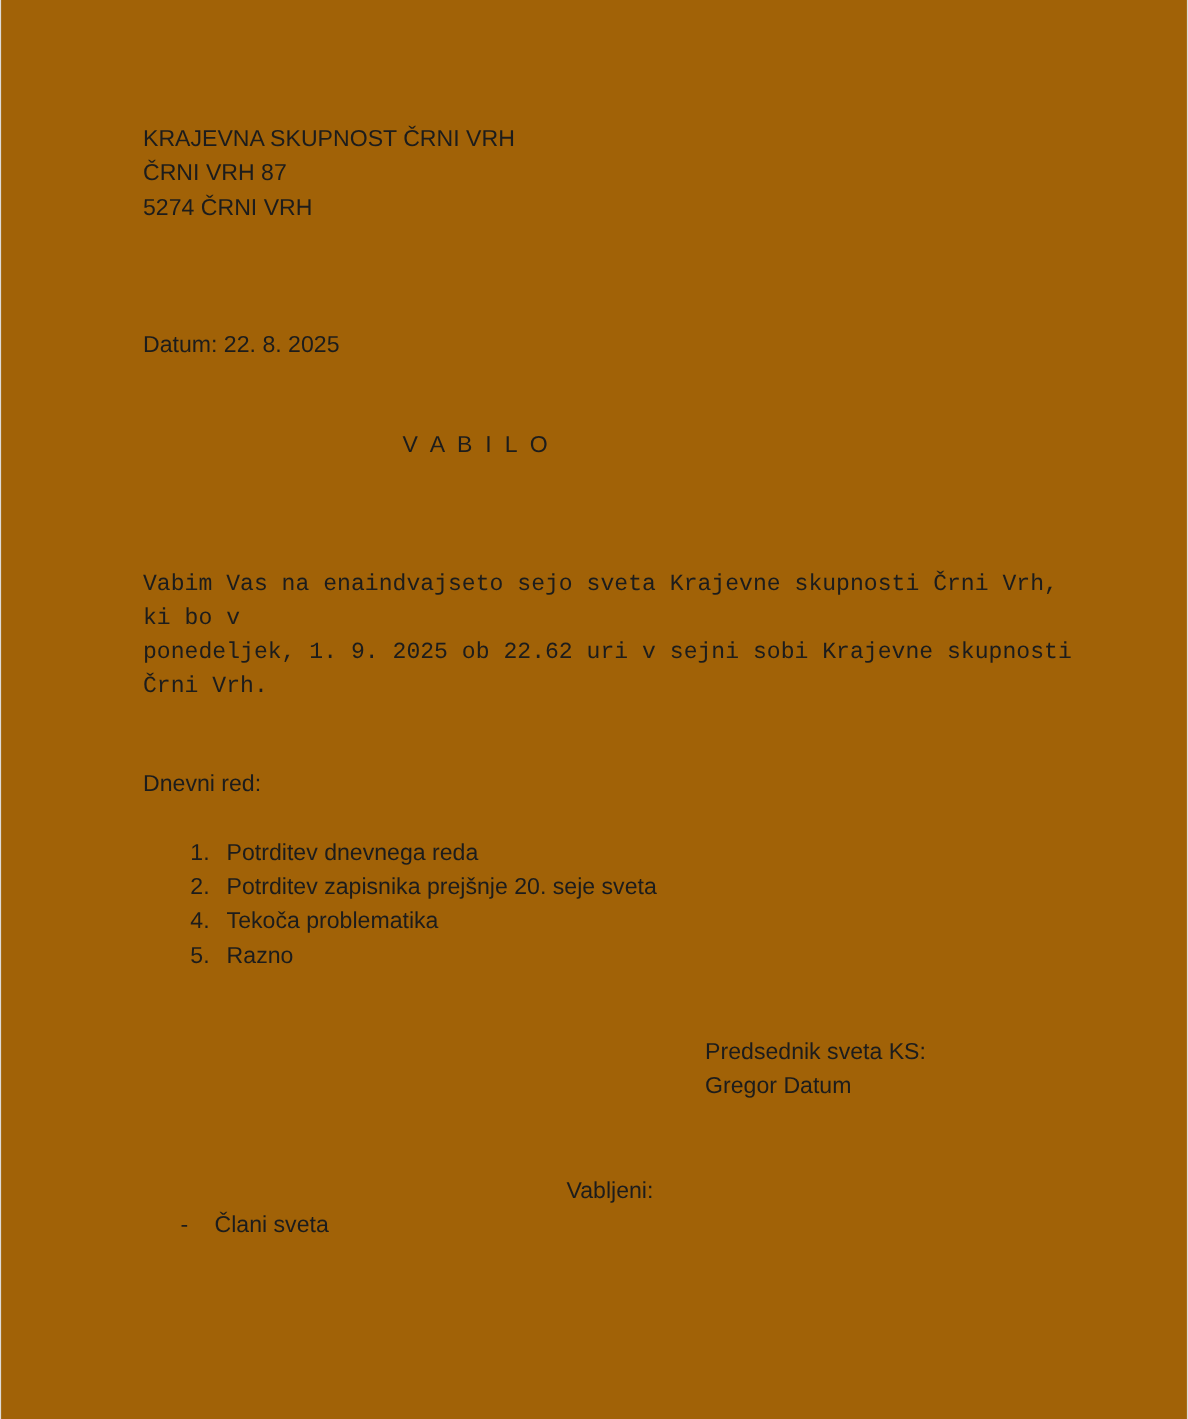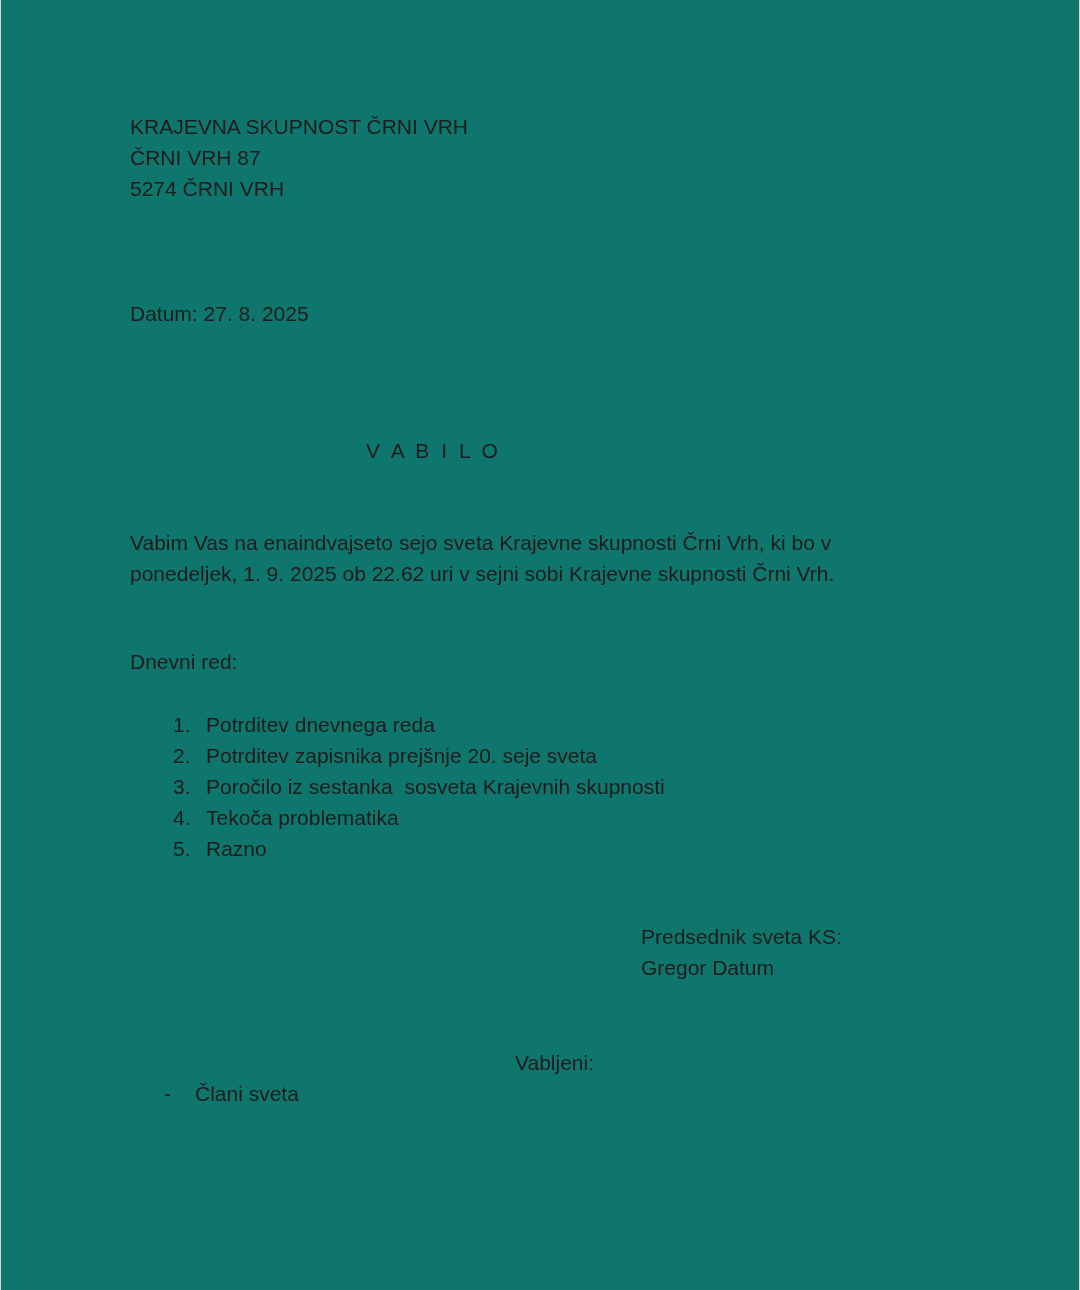--- a/index.html
+++ b/index.html
@@ -5,41 +5,41 @@
   html, body {
     margin: 0;
     padding: 0;
     background: #ffffff;
   }
   .page {
     position: relative;
     width: 1080px;
     height: 1290px;
     margin: 0 auto;
-    background: #0f766e;
+    background: #a16207;
     border-left: 1px solid #dedbd6;
     border-right: 1px solid #dedbd6;
     box-sizing: border-box;
     font-family: "Liberation Sans", sans-serif;
     font-size: 21px;
     line-height: 31px;
     color: #1c1c1c;
     overflow: hidden;
   }
   .content {
     padding: 0 100px 0 129px;
   }
   .sender-block { margin-top: 111px; }
   .date-block   { margin-top: 94px; }
   .title-block  {
-    margin-top: 106px;
+    margin-top: 60px;
     padding-left: 236px;
     letter-spacing: 3px;
   }
-  .body-block   { margin-top: 61px; }
+  .body-block   { margin-top: 96px; font-family: Liberation Mono, monospace; }
   .agenda-heading { margin-top: 57px; }
   .agenda-list {
     list-style: none;
     margin: 32px 0 0 0;
     padding: 0 0 0 33px;
   }
   .agenda-list li { white-space: pre-wrap; margin-left: 10px; }
   .agenda-num {
     display: inline-block;
     width: 33px;
@@ -64,35 +64,34 @@
 
 <div class="page">
   <div class="content">
 
     <div class="sender-block">
       <div class="line">KRAJEVNA SKUPNOST ČRNI VRH</div>
       <div class="line">ČRNI VRH 87</div>
       <div class="line">5274 ČRNI VRH</div>
     </div>
 
-    <div class="date-block line">Datum: 27. 8. 2025</div>
+    <div class="date-block line">Datum: 22. 8. 2025</div>
 
     <div class="title-block line">V A B I L O</div>
 
     <div class="body-block">
       <div class="line">Vabim Vas na enaindvajseto sejo sveta Krajevne skupnosti Črni Vrh, ki bo v</div>
       <div class="line">ponedeljek, 1. 9. 2025 ob 22.62 uri v sejni sobi Krajevne skupnosti Črni Vrh.</div>
     </div>
 
     <div class="agenda-heading line">Dnevni red:</div>
 
     <ol class="agenda-list">
       <li class="line"><span class="agenda-num">1.</span><span>Potrditev dnevnega reda</span></li>
       <li class="line"><span class="agenda-num">2.</span><span>Potrditev zapisnika prejšnje 20. seje sveta</span></li>
-      <li class="line"><span class="agenda-num">3.</span><span>Poročilo iz sestanka  sosveta Krajevnih skupnosti</span></li>
       <li class="line"><span class="agenda-num">4.</span><span>Tekoča problematika</span></li>
       <li class="line"><span class="agenda-num">5.</span><span>Razno</span></li>
     </ol>
 
     <div class="signature-block">
       <div class="line">Predsednik sveta KS:</div>
       <div class="line">Gregor Datum</div>
     </div>
 
     <div class="invitees-heading line">Vabljeni:</div>

